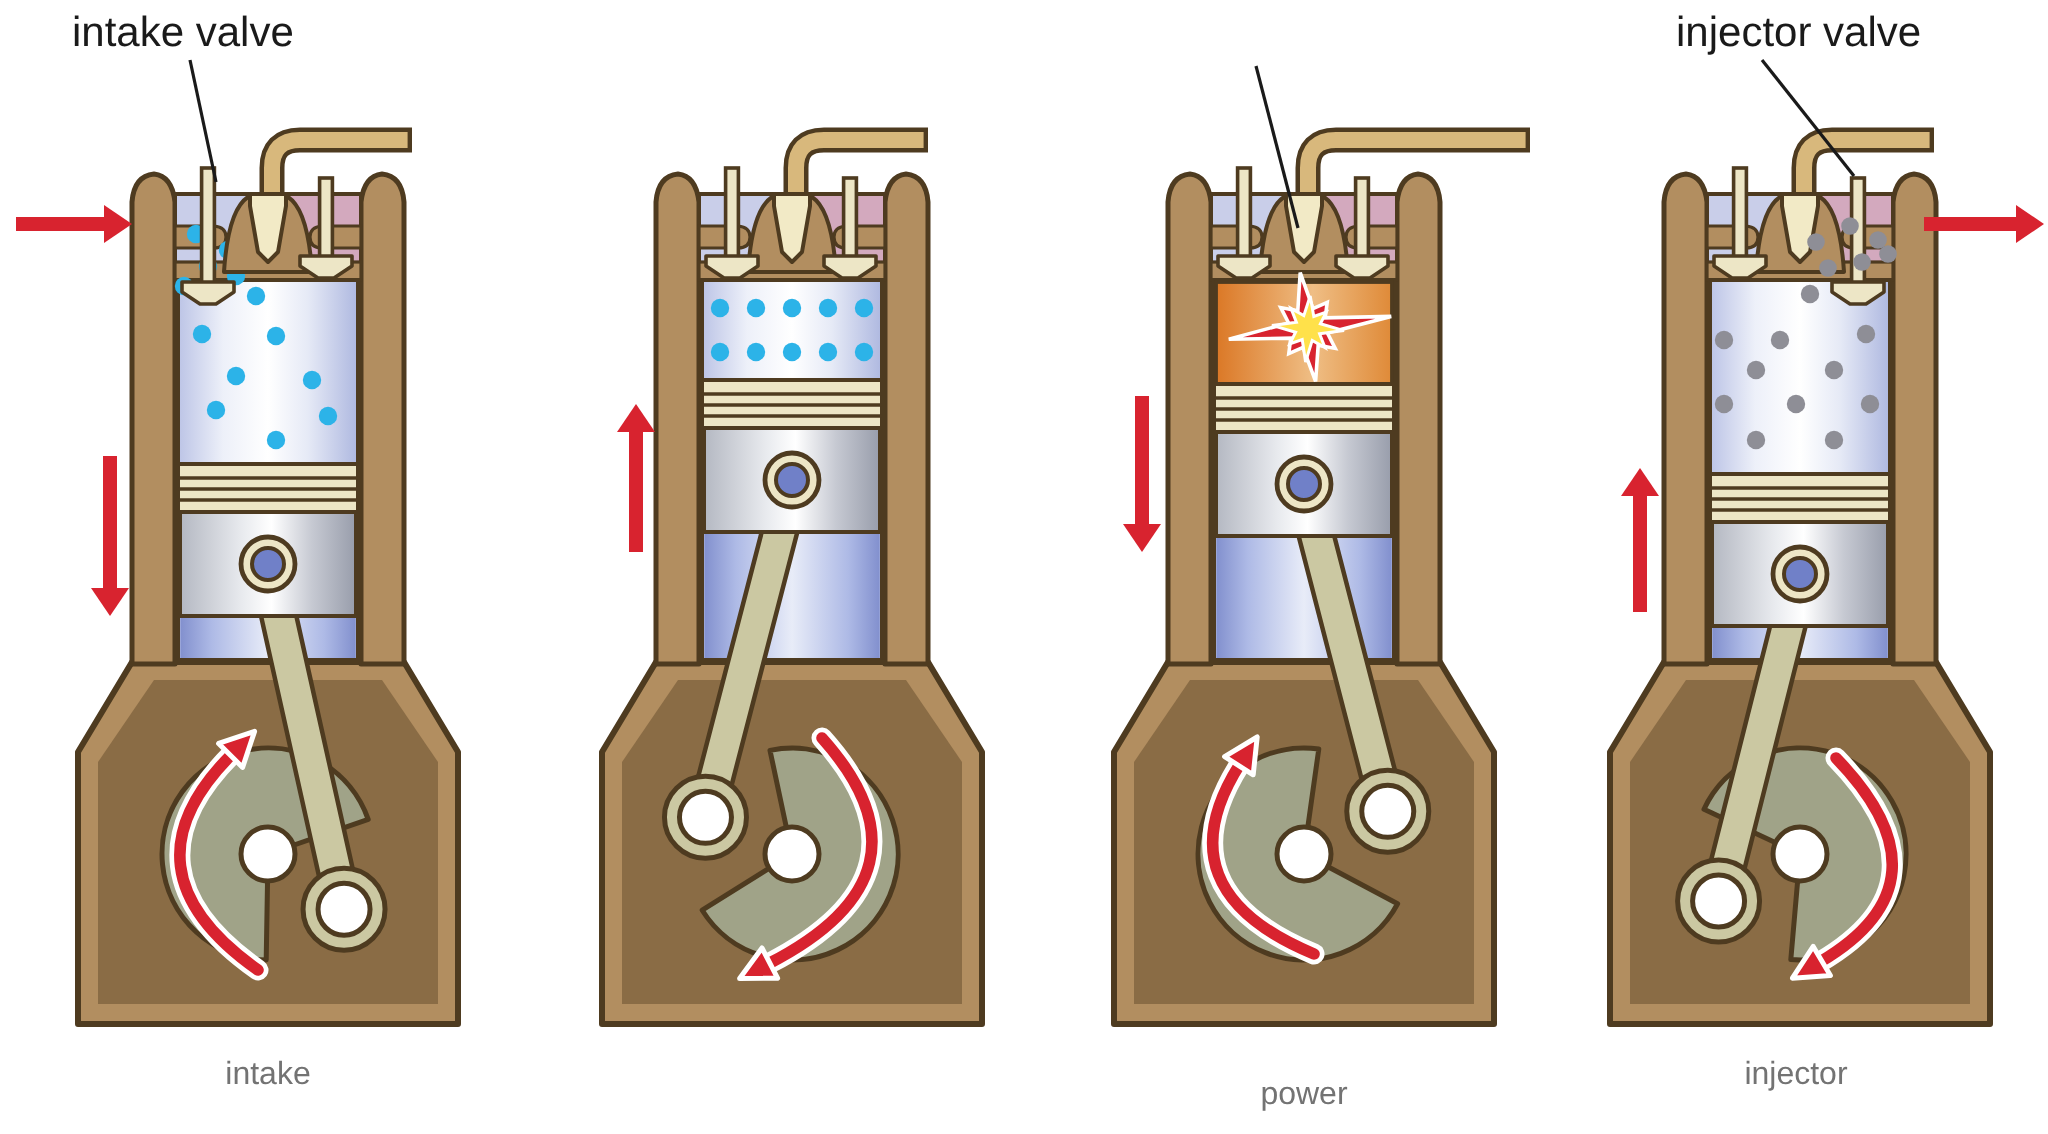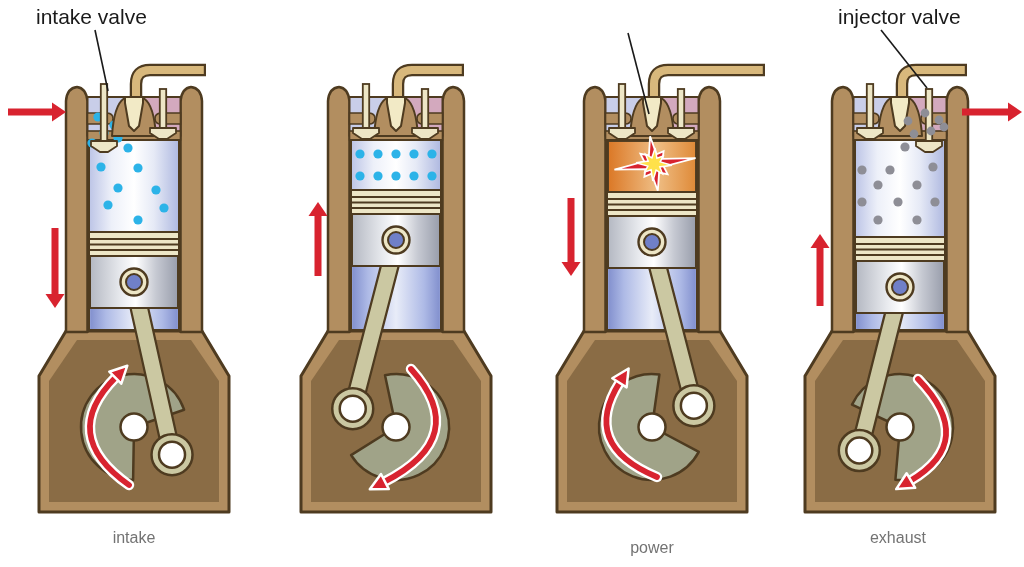--- a/index.html
+++ b/index.html
@@ -267,14 +267,14 @@
       <line x1="95" y1="30" x2="108" y2="91" stroke="#1a1a1a" stroke-width="1.6"></line>
       <line x1="628" y1="33" x2="649" y2="114" stroke="#1a1a1a" stroke-width="1.6"></line>
       <line x1="881" y1="30" x2="927" y2="88" stroke="#1a1a1a" stroke-width="1.6"></line>
     </svg>
 
   <div class="callout" id="callout-intake-valve">intake valve</div>
   <div class="callout" id="callout-exhaust-valve">injector valve</div>
 
   <div class="stage-label" id="stage-label-intake">intake</div>
   <div class="stage-label" id="stage-label-power">power</div>
-  <div class="stage-label" id="stage-label-exhaust">exhaust</div>
+  <div class="stage-label" id="stage-label-exhaust">injector</div>
 </div>
 
 </body></html>

